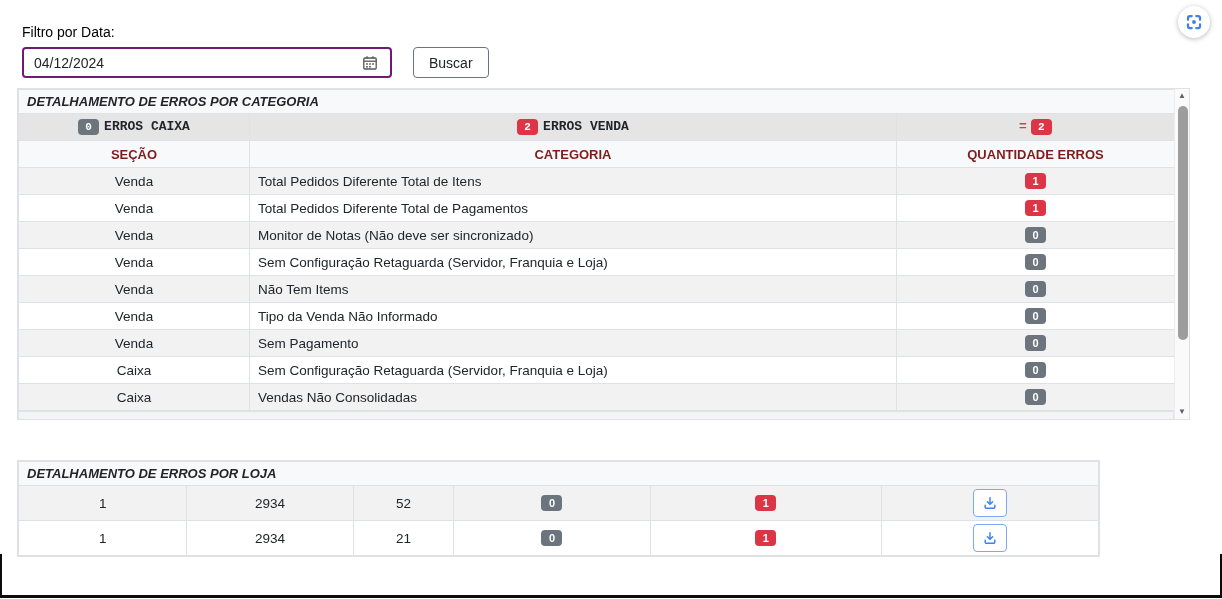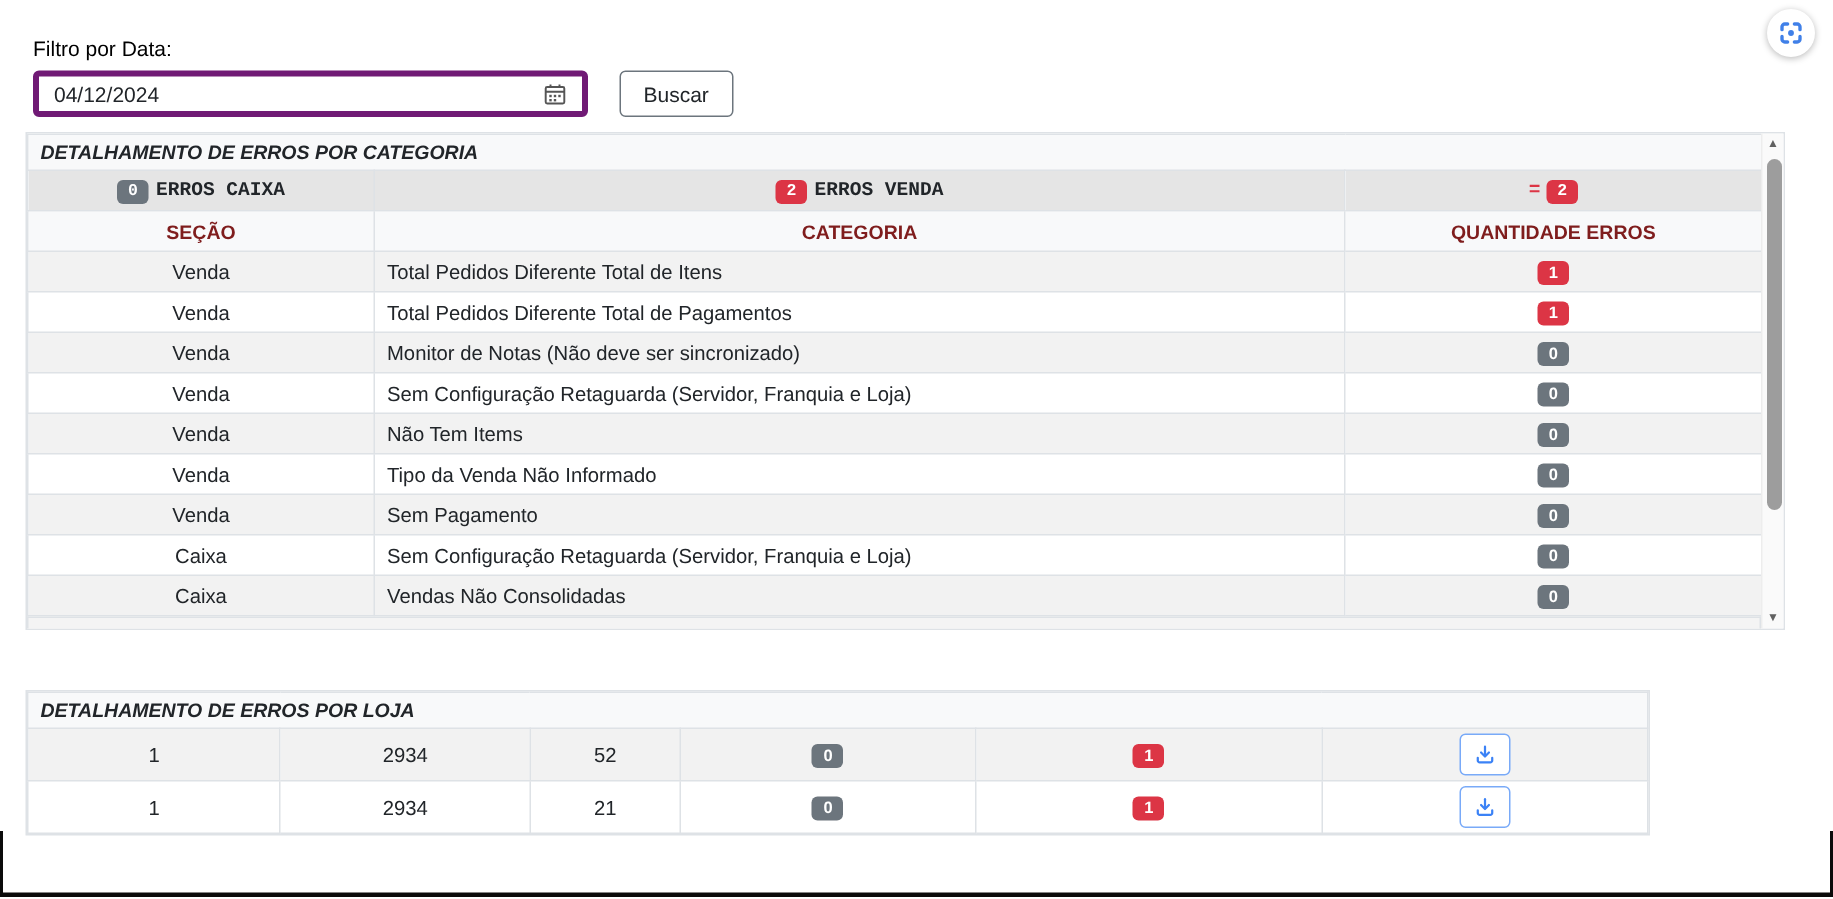--- a/index.html
+++ b/index.html
@@ -13,21 +13,21 @@
   }
   
   .frame-bottom { position:absolute; left:0; right:0; bottom:1px; height:3px; background:#0b0b0b; }
   .frame-side { position:absolute; bottom:1px; width:2px; height:44px; background:#0b0b0b; }
   .frame-side.left { left:0; } .frame-side.right { right:0; }
 
   
   .filter-label { position:absolute; left:22px; top:24px; font-size:14px; color:#000000; }
   .date-input {
     position:absolute; left:22px; top:47px; width:370px; height:31px;
-    border:4px solid #701a75; border-radius:4px; background:#fff;
+    border:2px solid #701a75; border-radius:4px; background:#fff;
     font-family:"Liberation Sans",sans-serif; font-size:14px; color:#212529;
     padding:0 34px 0 10px;
   }
   .calendar-btn { position:absolute; left:360px; top:54px; width:20px; height:18px; cursor:pointer;
     display:flex; align-items:center; justify-content:center; background:transparent; border:none; }
   .buscar-btn {
     position:absolute; left:413px; top:47px; height:31px; padding:4px 15px;
     background:#fff; border:1px solid #6c757d; border-radius:4px;
     font-family:"Liberation Sans",sans-serif; font-size:14px; color:#212529; cursor:pointer;
   }

